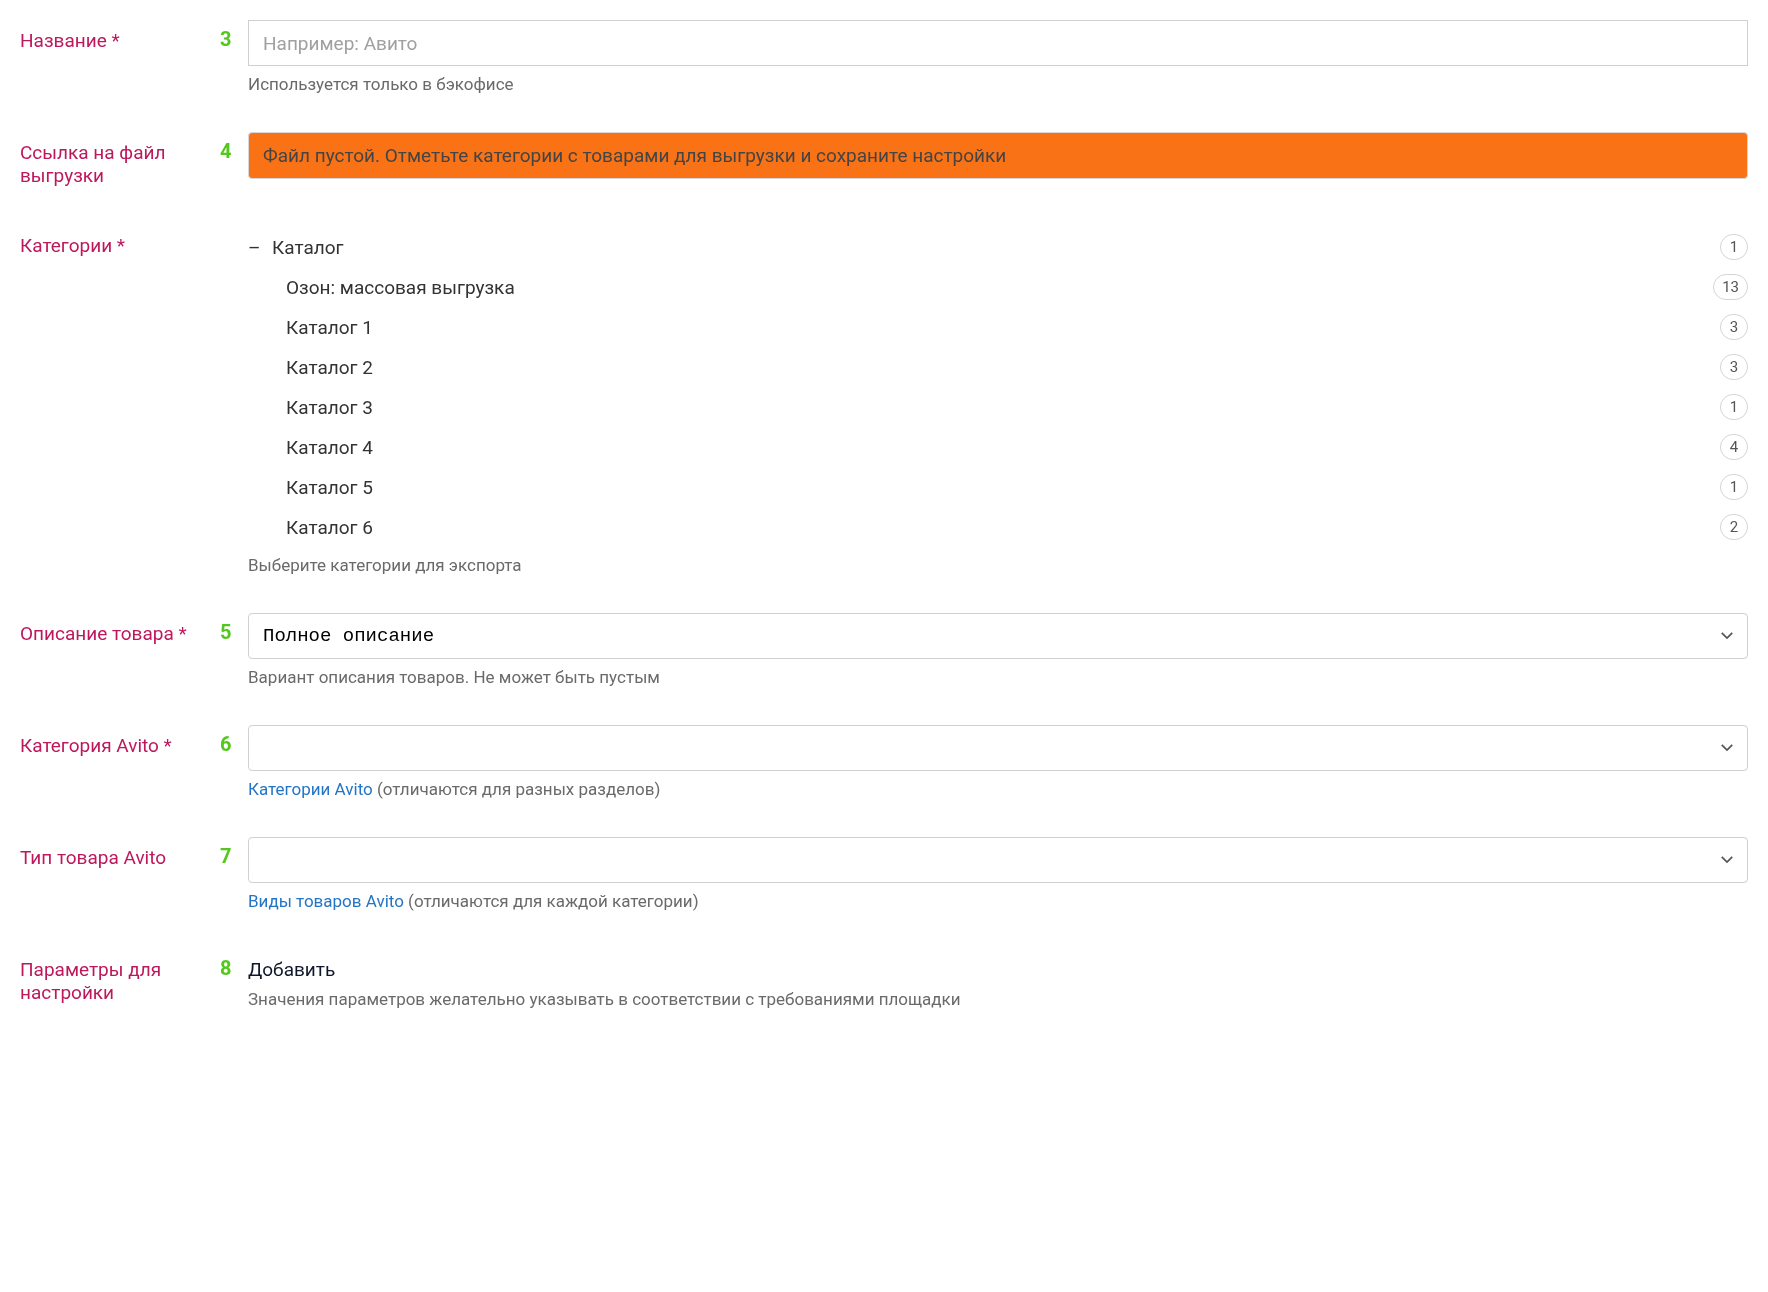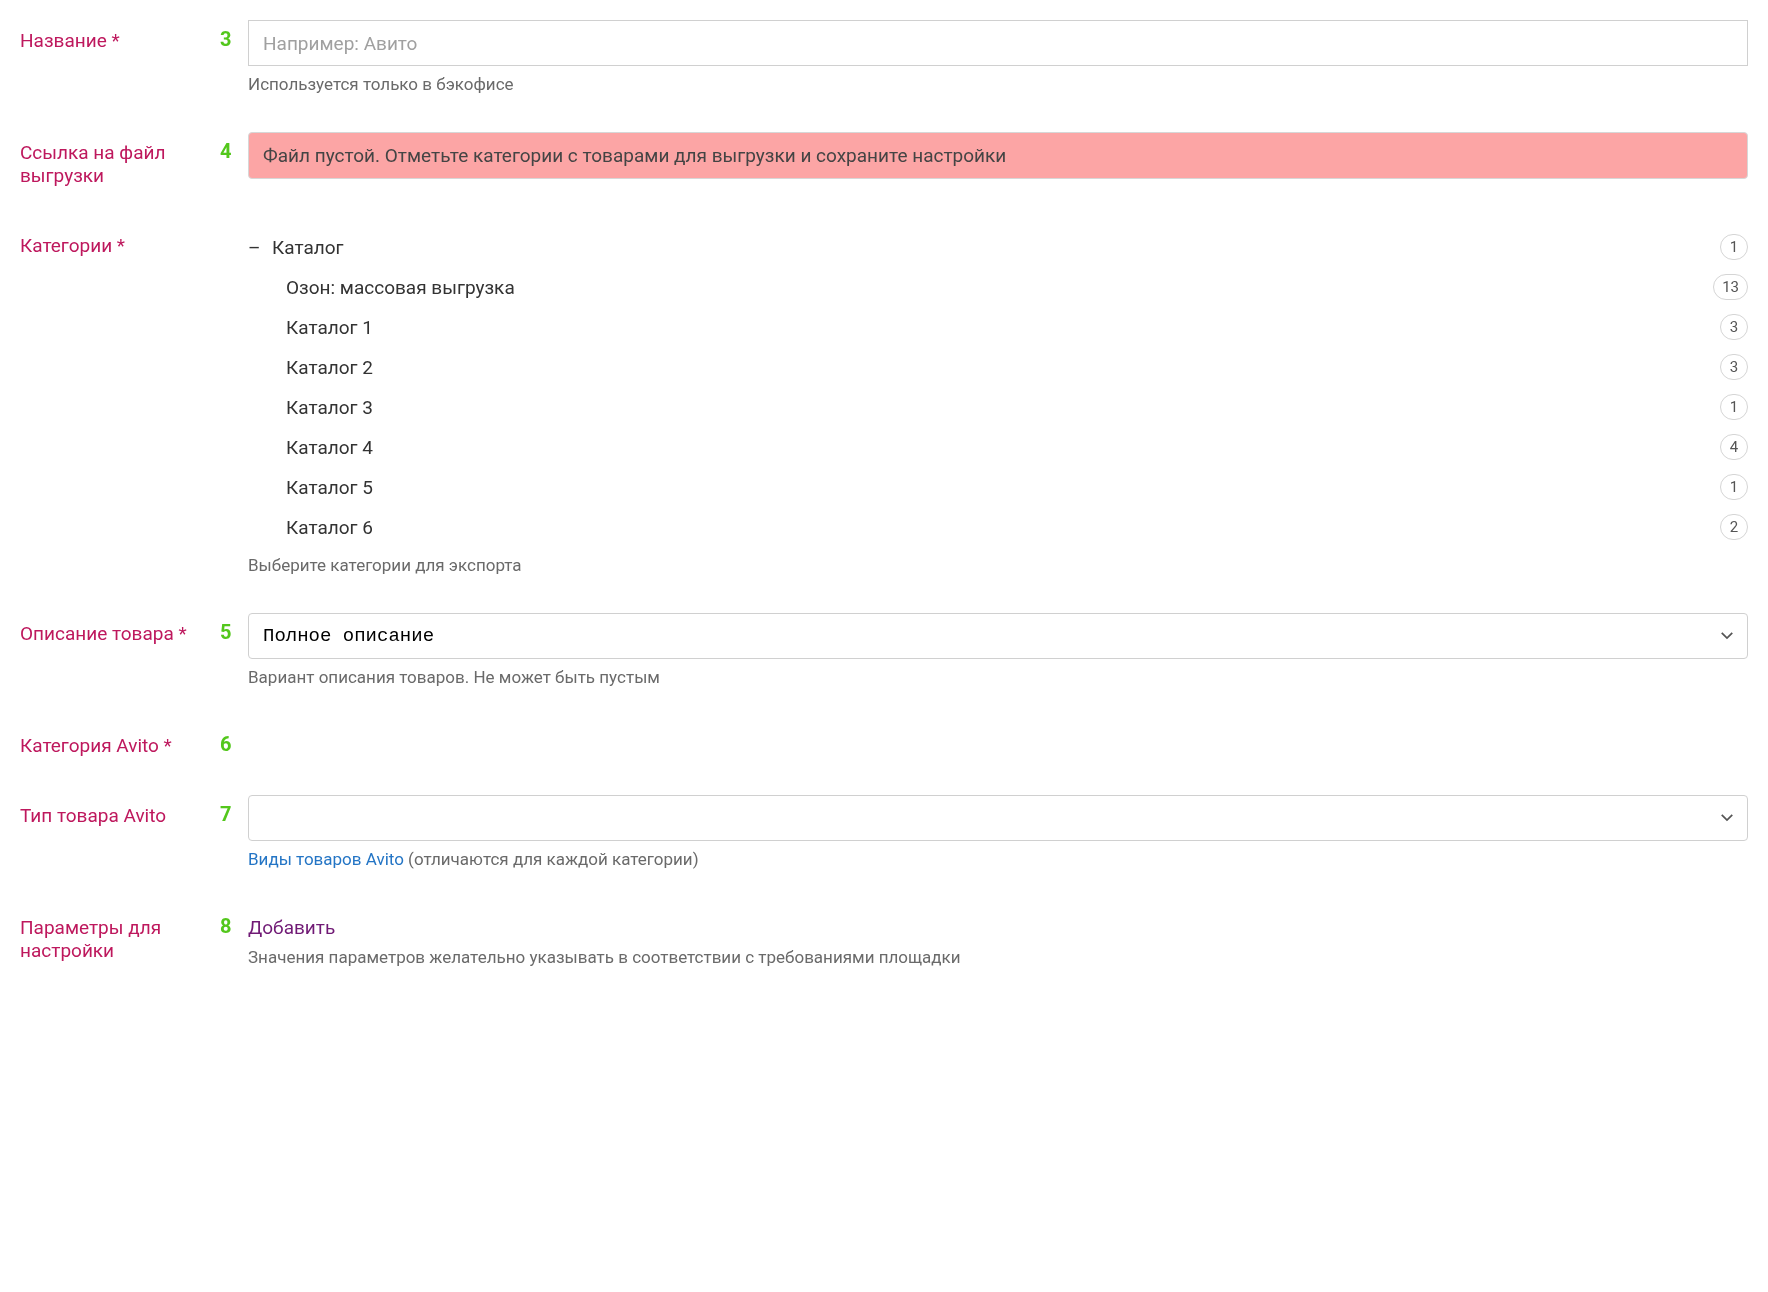--- a/index.html
+++ b/index.html
@@ -43,21 +43,21 @@
       font-size: 19px;
       font-family: inherit;
       color: #333;
     }
     .text-input::placeholder { color: #a0a0a0; }
     .readonly-box {
       width: 100%;
       min-height: 46px;
       border: 1px solid #d7d7d7;
       border-radius: 4px;
-      background: #fca5a5;
+      background: #f97316;
       padding: 11px 14px;
       font-size: 19px;
       color: #444;
     }
     .select-input {
       width: 100%;
       height: 46px;
       border: 1px solid #d0d0d0;
       border-radius: 4px;
       padding: 0 14px;
@@ -83,21 +83,21 @@
       margin-top: 8px;
       font-size: 17px;
       color: #6a6a6a;
     }
     .hint a, .link {
       color: #2475c5;
       text-decoration: none;
       cursor: pointer;
     }
     .add-link {
-      color: #701a75;
+      color: #0f172a;
       font-size: 19px;
       cursor: pointer;
       display: inline-block;
       margin-top: 9px;
     }
     
     .tree-row {
       display: flex;
       justify-content: space-between;
       align-items: center;
@@ -227,37 +227,52 @@
           </svg>
       </span>
     </div>
     <div class="hint">Вариант описания товаров. Не может быть пустым</div>
   </div>
 </div>
 
 <div class="form-row">
   <div class="label-col">Категория Avito *</div>
   <div class="marker-col">6</div>
-</div>
-
-<div class="form-row">
-  <div class="label-col">Тип товара Avito</div>
-  <div class="marker-col">7</div>
   <div class="field-col">
     <div class="select-wrap">
       <select class="select-input">
         <option></option>
       </select>
       <span class="chevron">
         <svg width="14" height="14" viewBox="0 0 16 16">
             <path d="M2 5 L8 11 L14 5" fill="none" stroke="currentColor" stroke-width="2"></path>
           </svg>
       </span>
     </div>
     <div class="hint">
+      <a class="link">Категории Avito</a><span> (отличаются для разных разделов)</span>
+    </div>
+  </div>
+</div>
+
+<div class="form-row">
+  <div class="label-col">Тип товара Avito</div>
+  <div class="marker-col">7</div>
+  <div class="field-col">
+    <div class="select-wrap">
+      <select class="select-input">
+        <option></option>
+      </select>
+      <span class="chevron">
+        <svg width="14" height="14" viewBox="0 0 16 16">
+            <path d="M2 5 L8 11 L14 5" fill="none" stroke="currentColor" stroke-width="2"></path>
+          </svg>
+      </span>
+    </div>
+    <div class="hint">
       <a class="link">Виды товаров Avito</a><span> (отличаются для каждой категории)</span>
     </div>
   </div>
 </div>
 
 <div class="form-row" style="margin-bottom:0;">
   <div class="label-col">Параметры для настройки</div>
   <div class="marker-col">8</div>
   <div class="field-col">
     <span class="add-link">Добавить</span>

